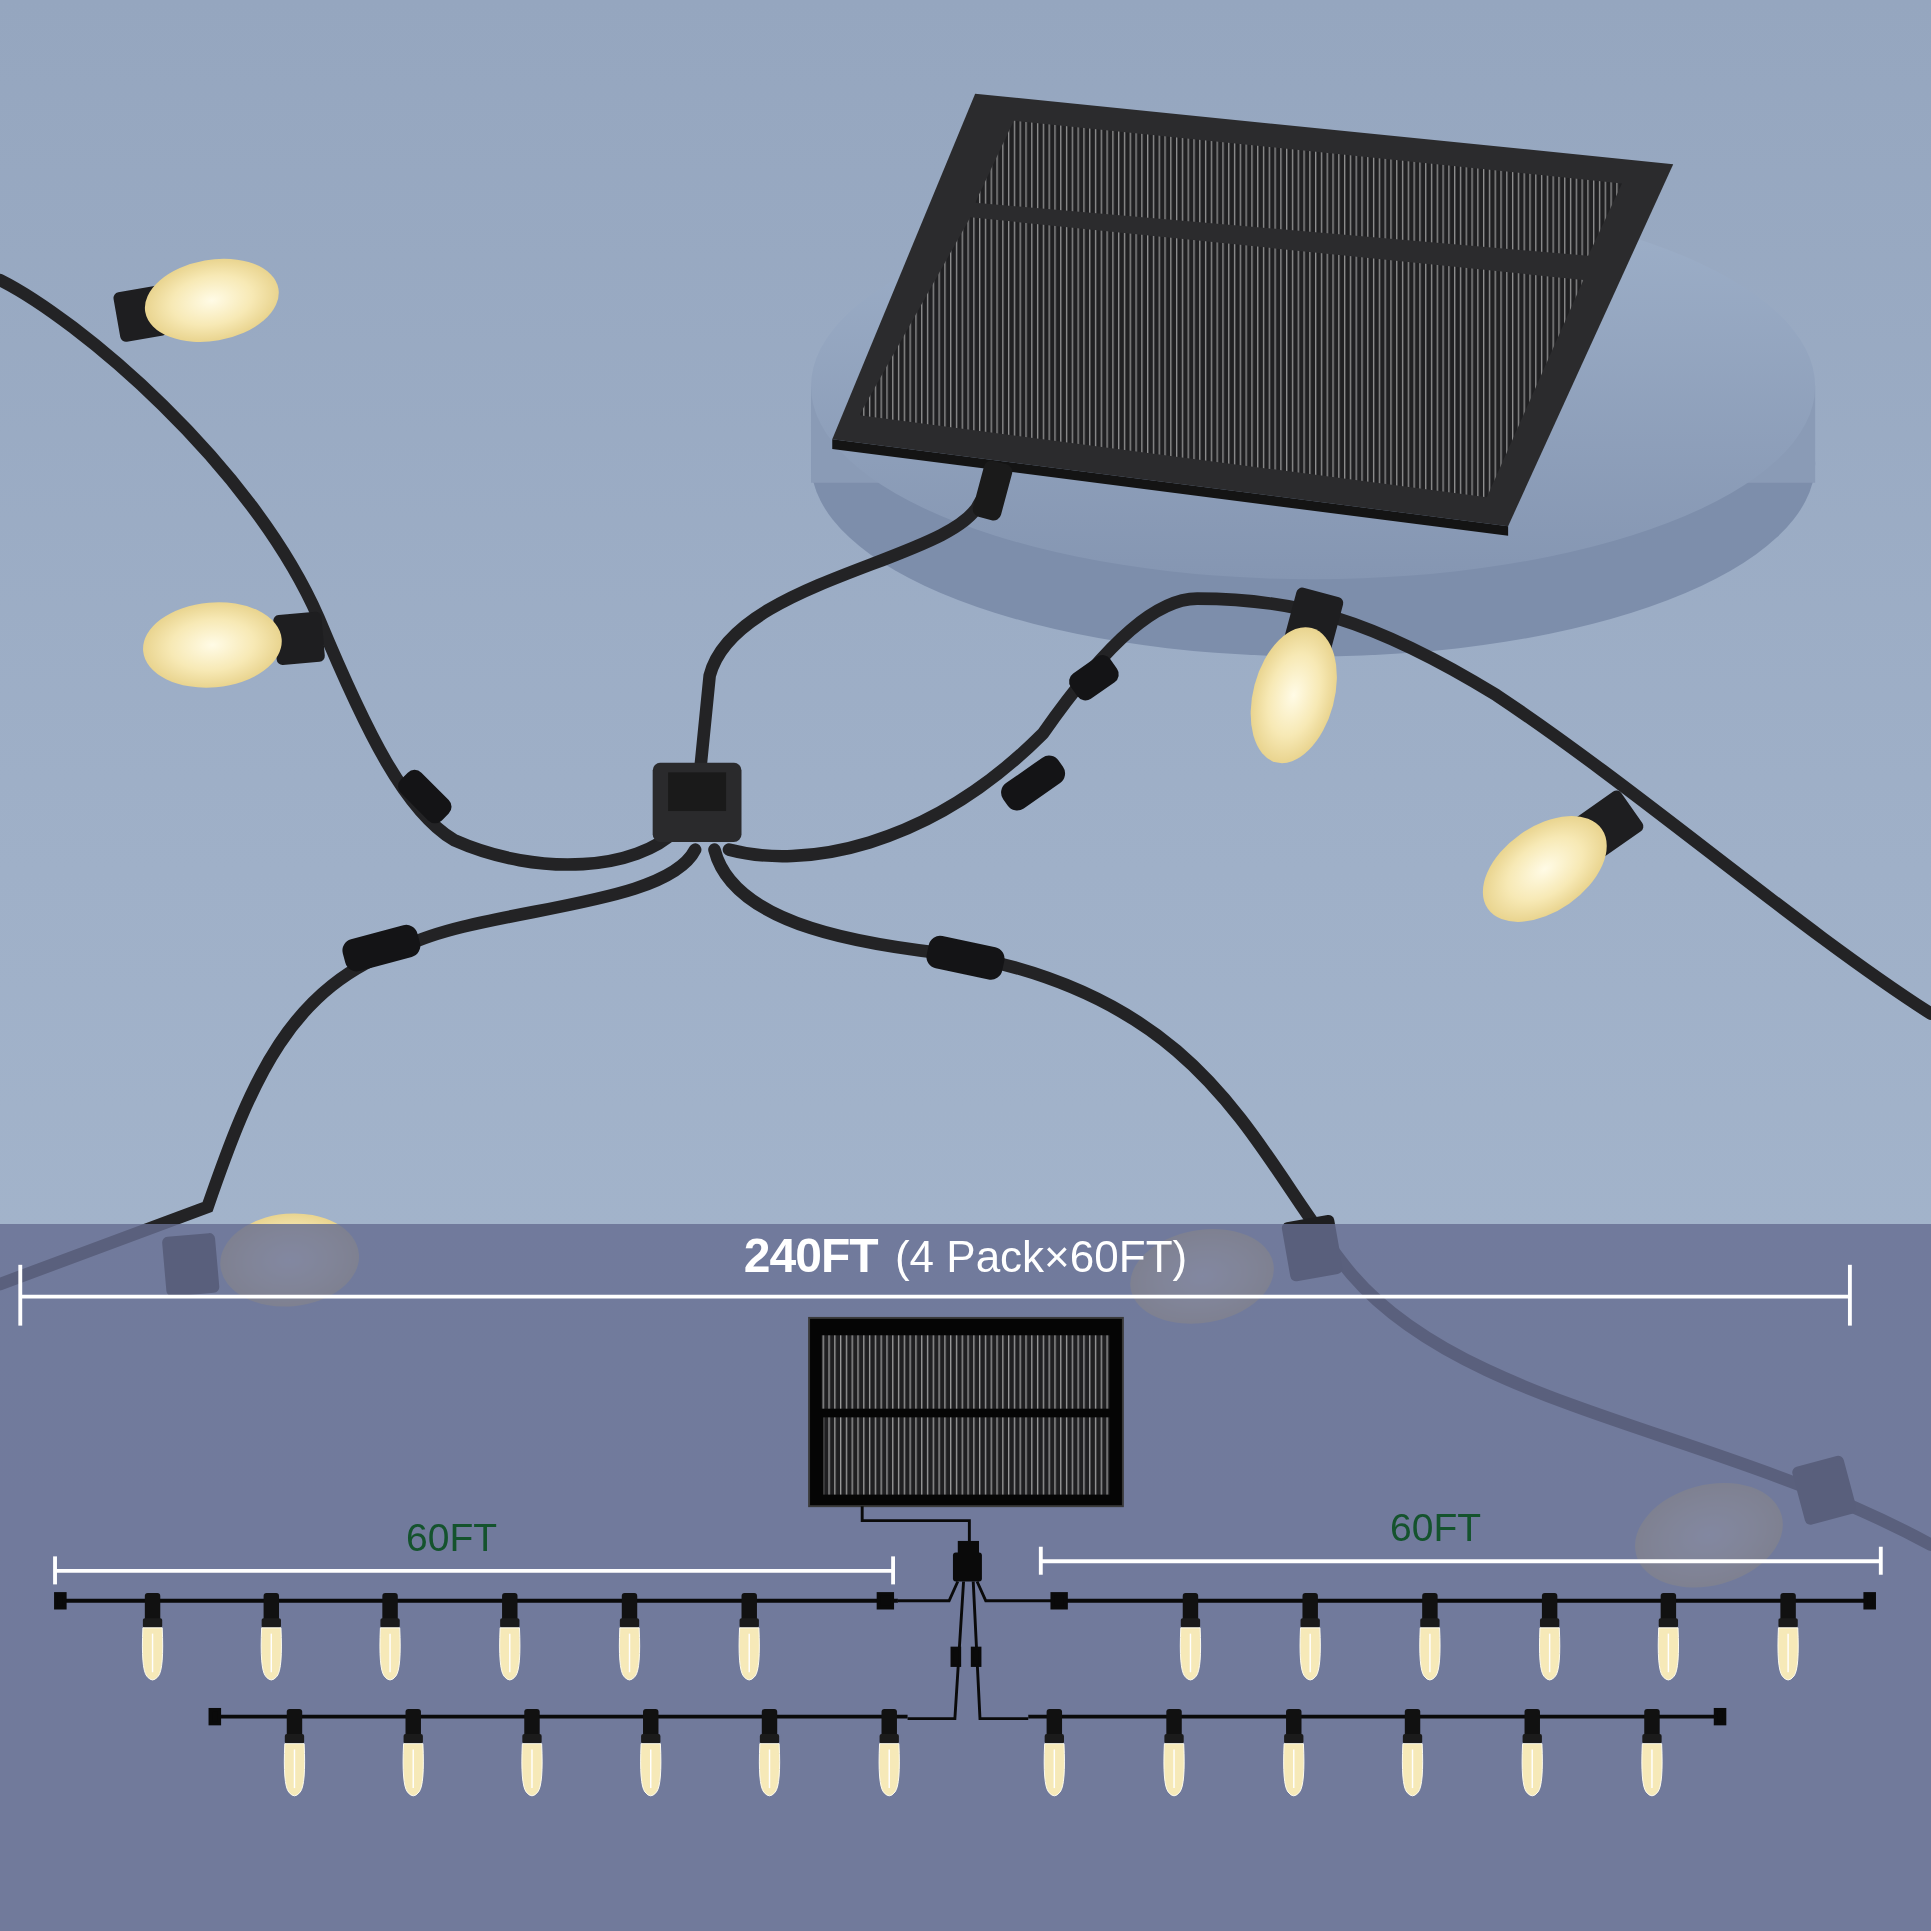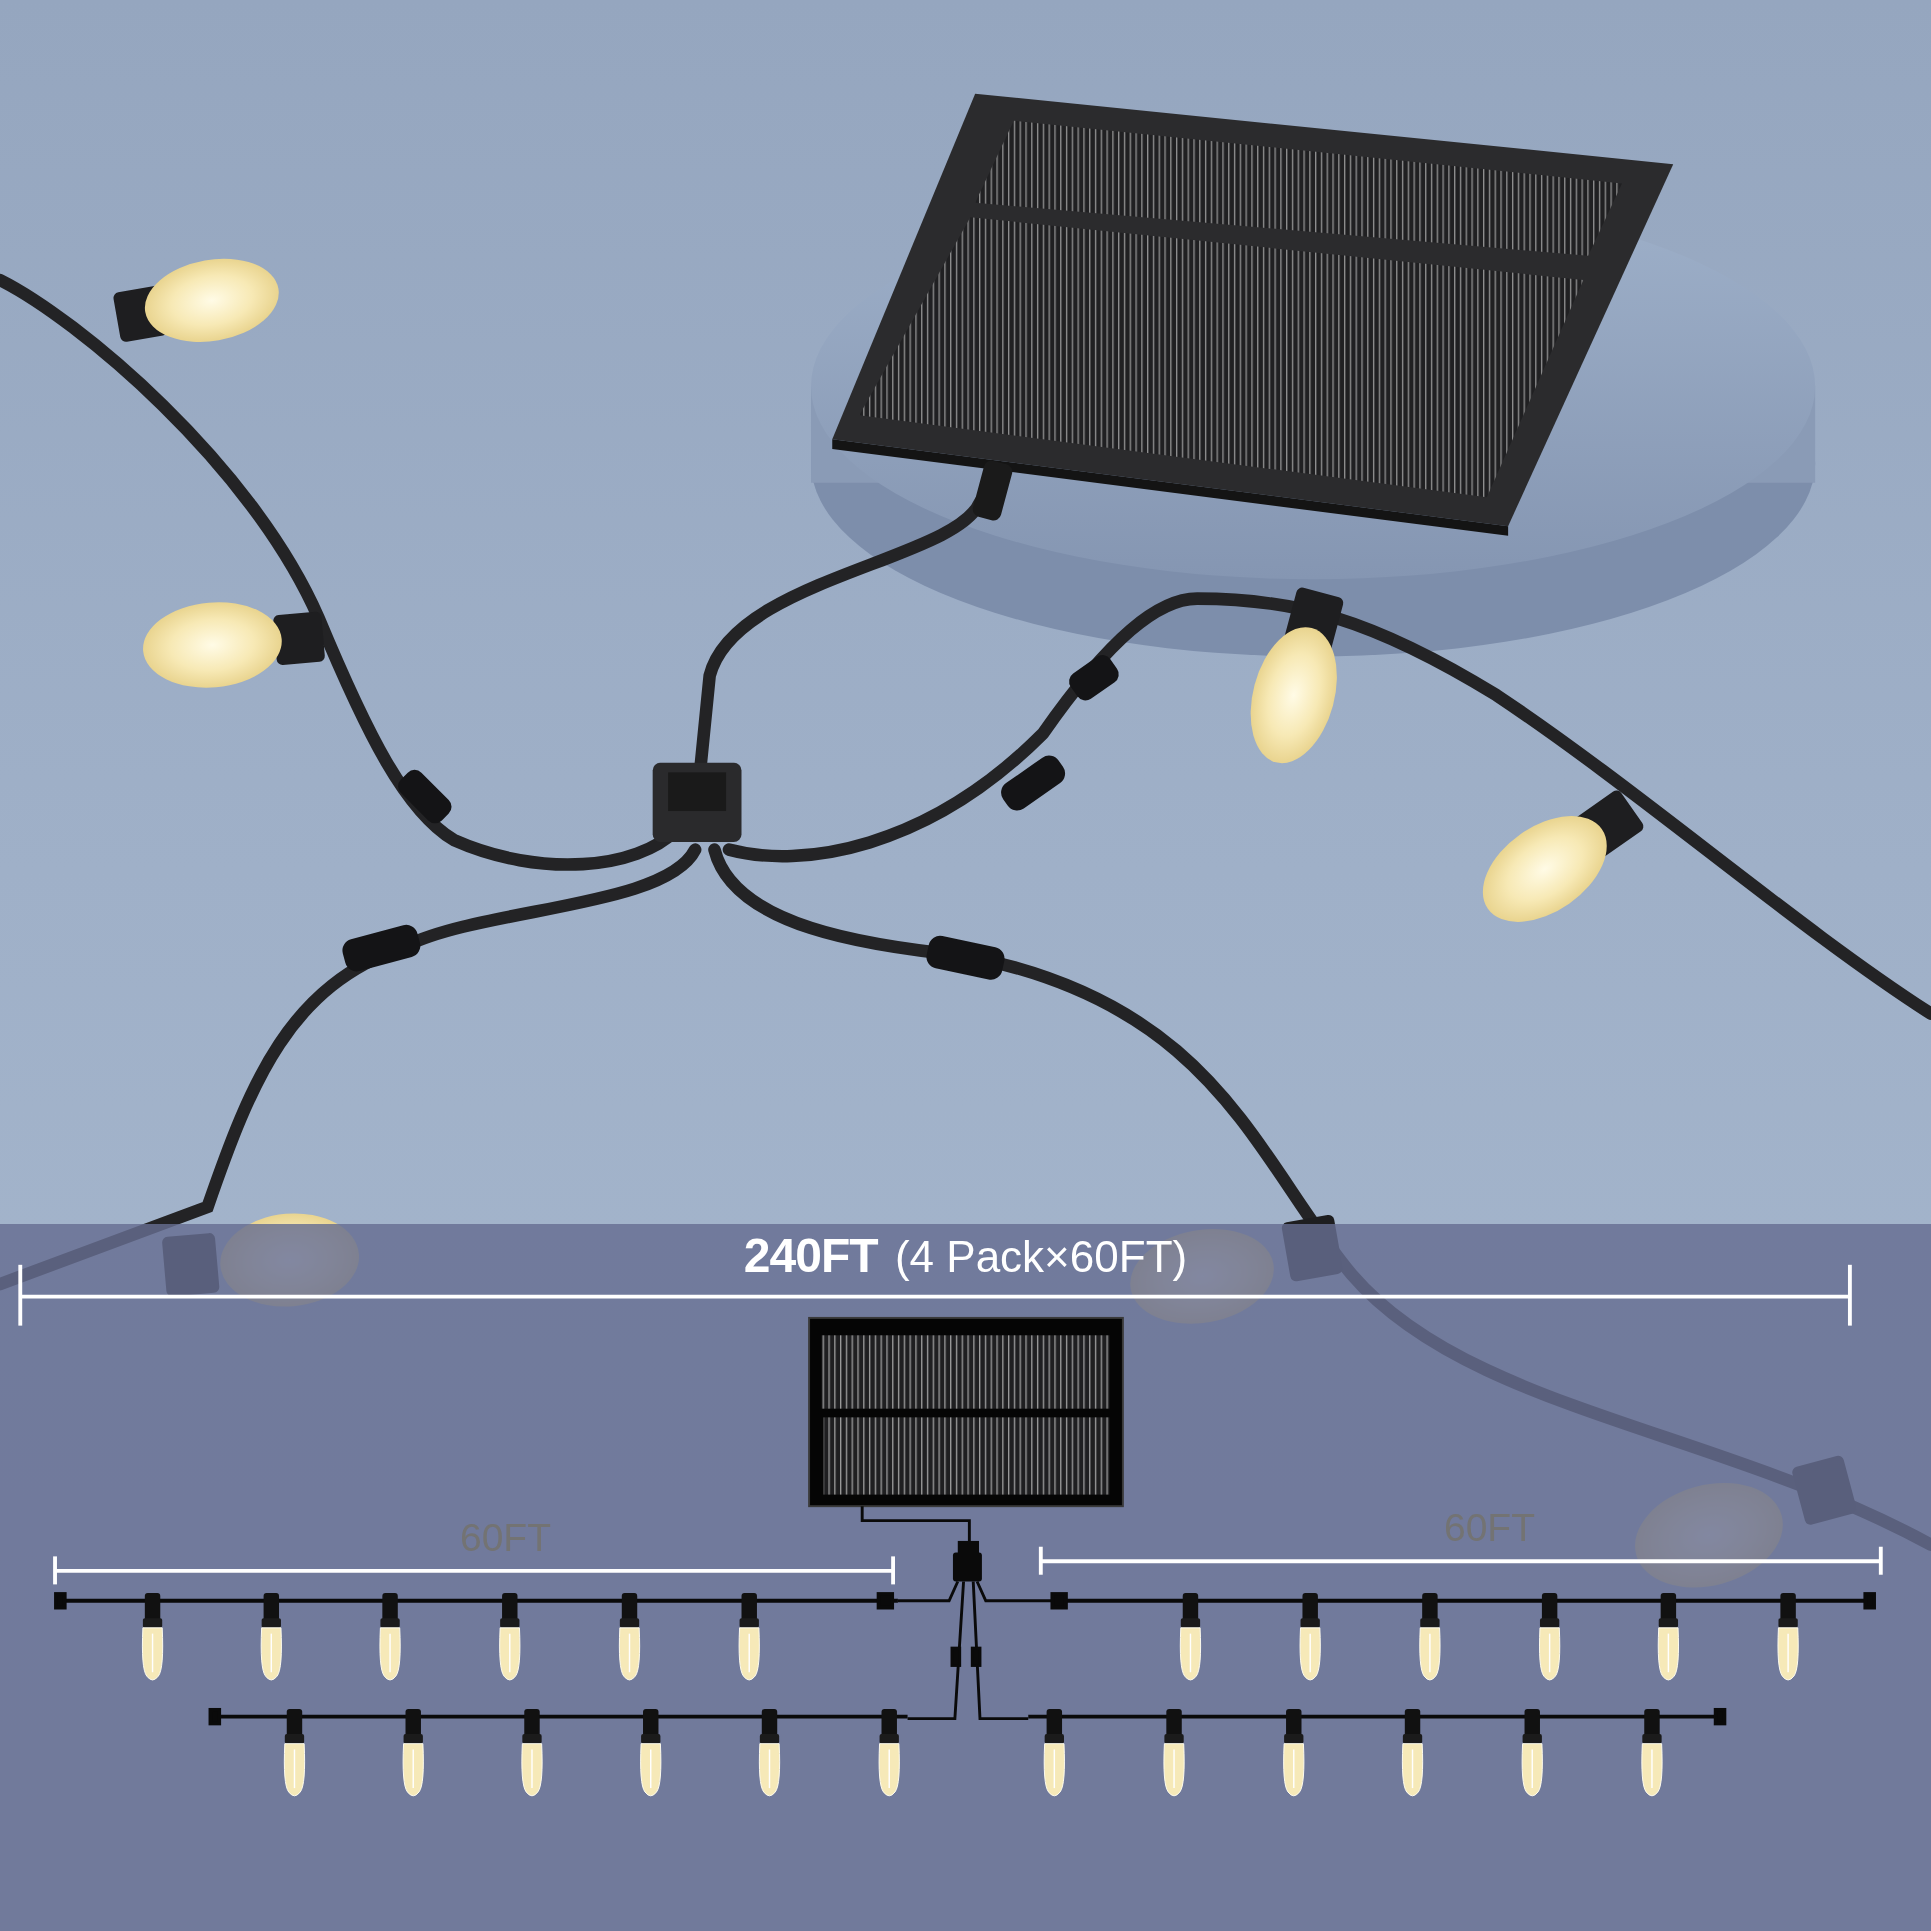--- a/index.html
+++ b/index.html
@@ -5,21 +5,21 @@
   html,body{margin:0;padding:0;}
   body{width:1931px;height:1931px;position:relative;overflow:hidden;
     font-family:"Liberation Sans",sans-serif;
     background:linear-gradient(180deg,#95a6bf 0%,#9fb0c8 45%,#a3b4cb 70%,#9fb0c8 100%);}
   .scene{position:absolute;left:0;top:0;width:1931px;height:1931px;}
   .overlay{position:absolute;left:0;top:1224px;width:1931px;height:707px;
     background:rgba(102,110,145,0.82);}
   .title{position:absolute;left:0;top:1228px;width:1931px;text-align:center;color:#fff;white-space:nowrap;}
   .title .main{font-size:48px;font-weight:bold;letter-spacing:-1px;}
   .title .sub{font-size:44px;margin-left:17.4px;}
-  .dim-label{position:absolute;color:#737373;font-size:39px;text-align:right;}
+  .dim-label{position:absolute;color:#14532d;font-size:39px;text-align:left;}
   svg{position:absolute;left:0;top:0;}
 </style>
 </head>
 <body>
 
 <div class="scene">
 <svg width="1931" height="1931" viewBox="0 0 2000 2000">
   <defs>
     <radialGradient id="glow" cx="50%" cy="50%" r="50%">
       <stop offset="0%" stop-color="#fffbe6"></stop>

